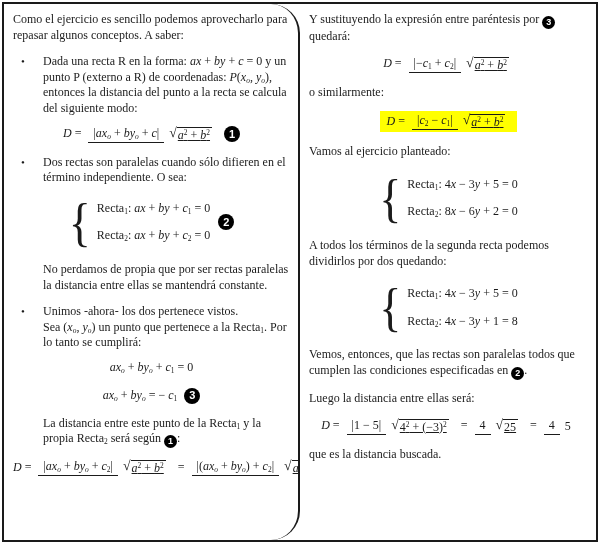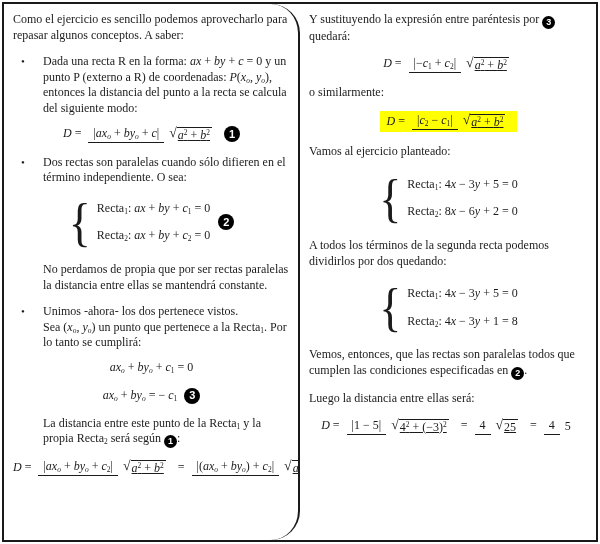--- a/index.html
+++ b/index.html
@@ -192,14 +192,15 @@
               <span class="rad">√</span>
               <span class="body"><span>25</span></span>
             </span></span>
         </span>
         <span class="mrun"><span>=</span></span>
         <span class="frac">
           <span class="num"><span>4</span></span>
           <span class="den"><span>5</span></span>
         </span>
       </div>
+      <p class="para"><span>que es la distancia buscada.</span></p>
     </div>
 </div>
 
 </body></html>

